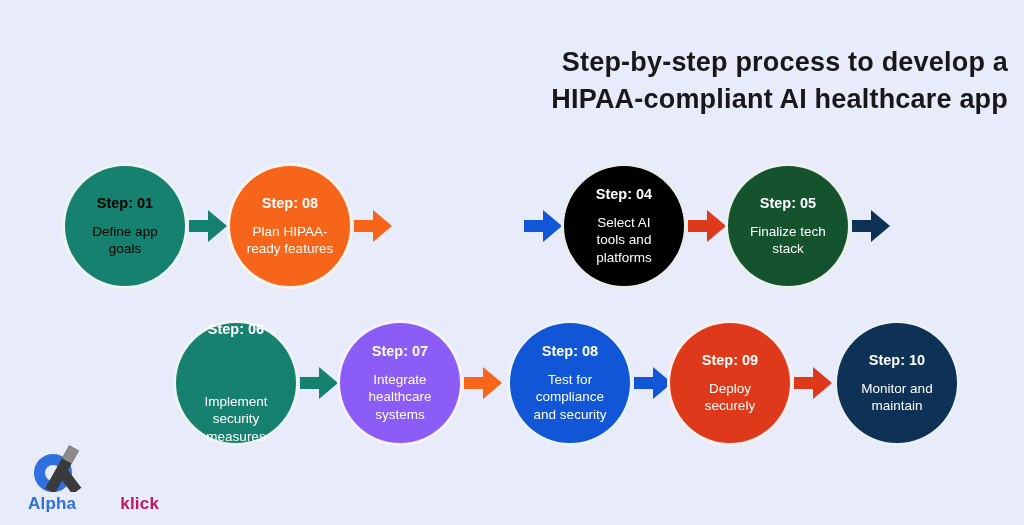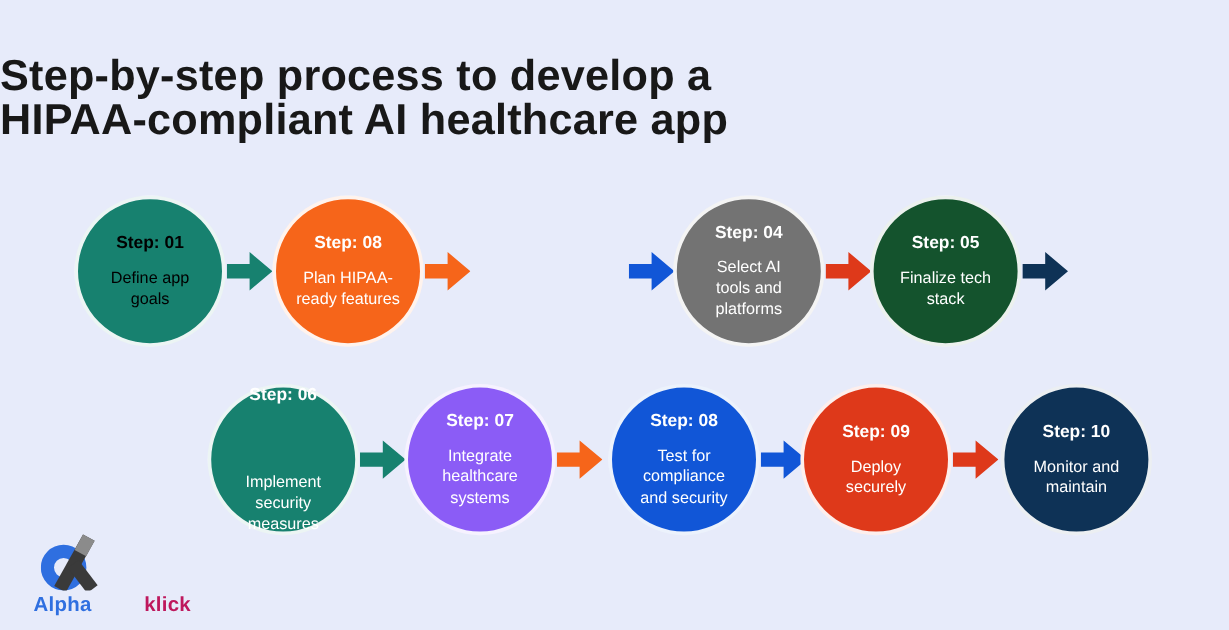--- a/index.html
+++ b/index.html
@@ -5,22 +5,22 @@
   html,body{margin:0;padding:0;}
   body{
     width:1024px;height:525px;
     background:#E7EBFA;
     font-family:"Liberation Sans", sans-serif;
     position:relative;overflow:hidden;
   }
   .canvas{position:absolute;inset:0;}
   .title{
     position:absolute;top:44px;left:0;width:1008px;
-    text-align:left;
-    font-size:36px;line-height:37px;font-weight:bold;
+    text-align:right;
+    font-size:27px;line-height:37px;font-weight:bold;
     color:#181818;letter-spacing:.2px;
   }
   .step{position:absolute;width:172px;height:126px;}
   .circle{
     width:126px;height:126px;border-radius:50%;
     border:3px solid rgba(255,255,255,.92);
     box-sizing:border-box;
     display:flex;flex-direction:column;align-items:center;justify-content:center;
     text-align:center;color:#FFFFFF;padding:8px;
   }
@@ -69,21 +69,21 @@
       </svg>
   </div>
 
   <div class="step s3">
     <svg class="arrow" width="38" height="34">
         <polygon points="0,11 19,11 19,1 38,17 19,33 19,23 0,23" fill="#1156D7"></polygon>
       </svg>
   </div>
 
   <div class="step s4">
-    <div class="circle" style="background: #737373; color: rgb(255, 255, 255);">
+    <div class="circle" style="background: #000000; color: rgb(255, 255, 255);">
       <div class="step-label">Step: 04</div>
       <div class="step-desc">Select AI
 tools and
 platforms</div>
     </div>
     <svg class="arrow" width="38" height="34">
         <polygon points="0,11 19,11 19,1 38,17 19,33 19,23 0,23" fill="#DE391A"></polygon>
       </svg>
   </div>
 

